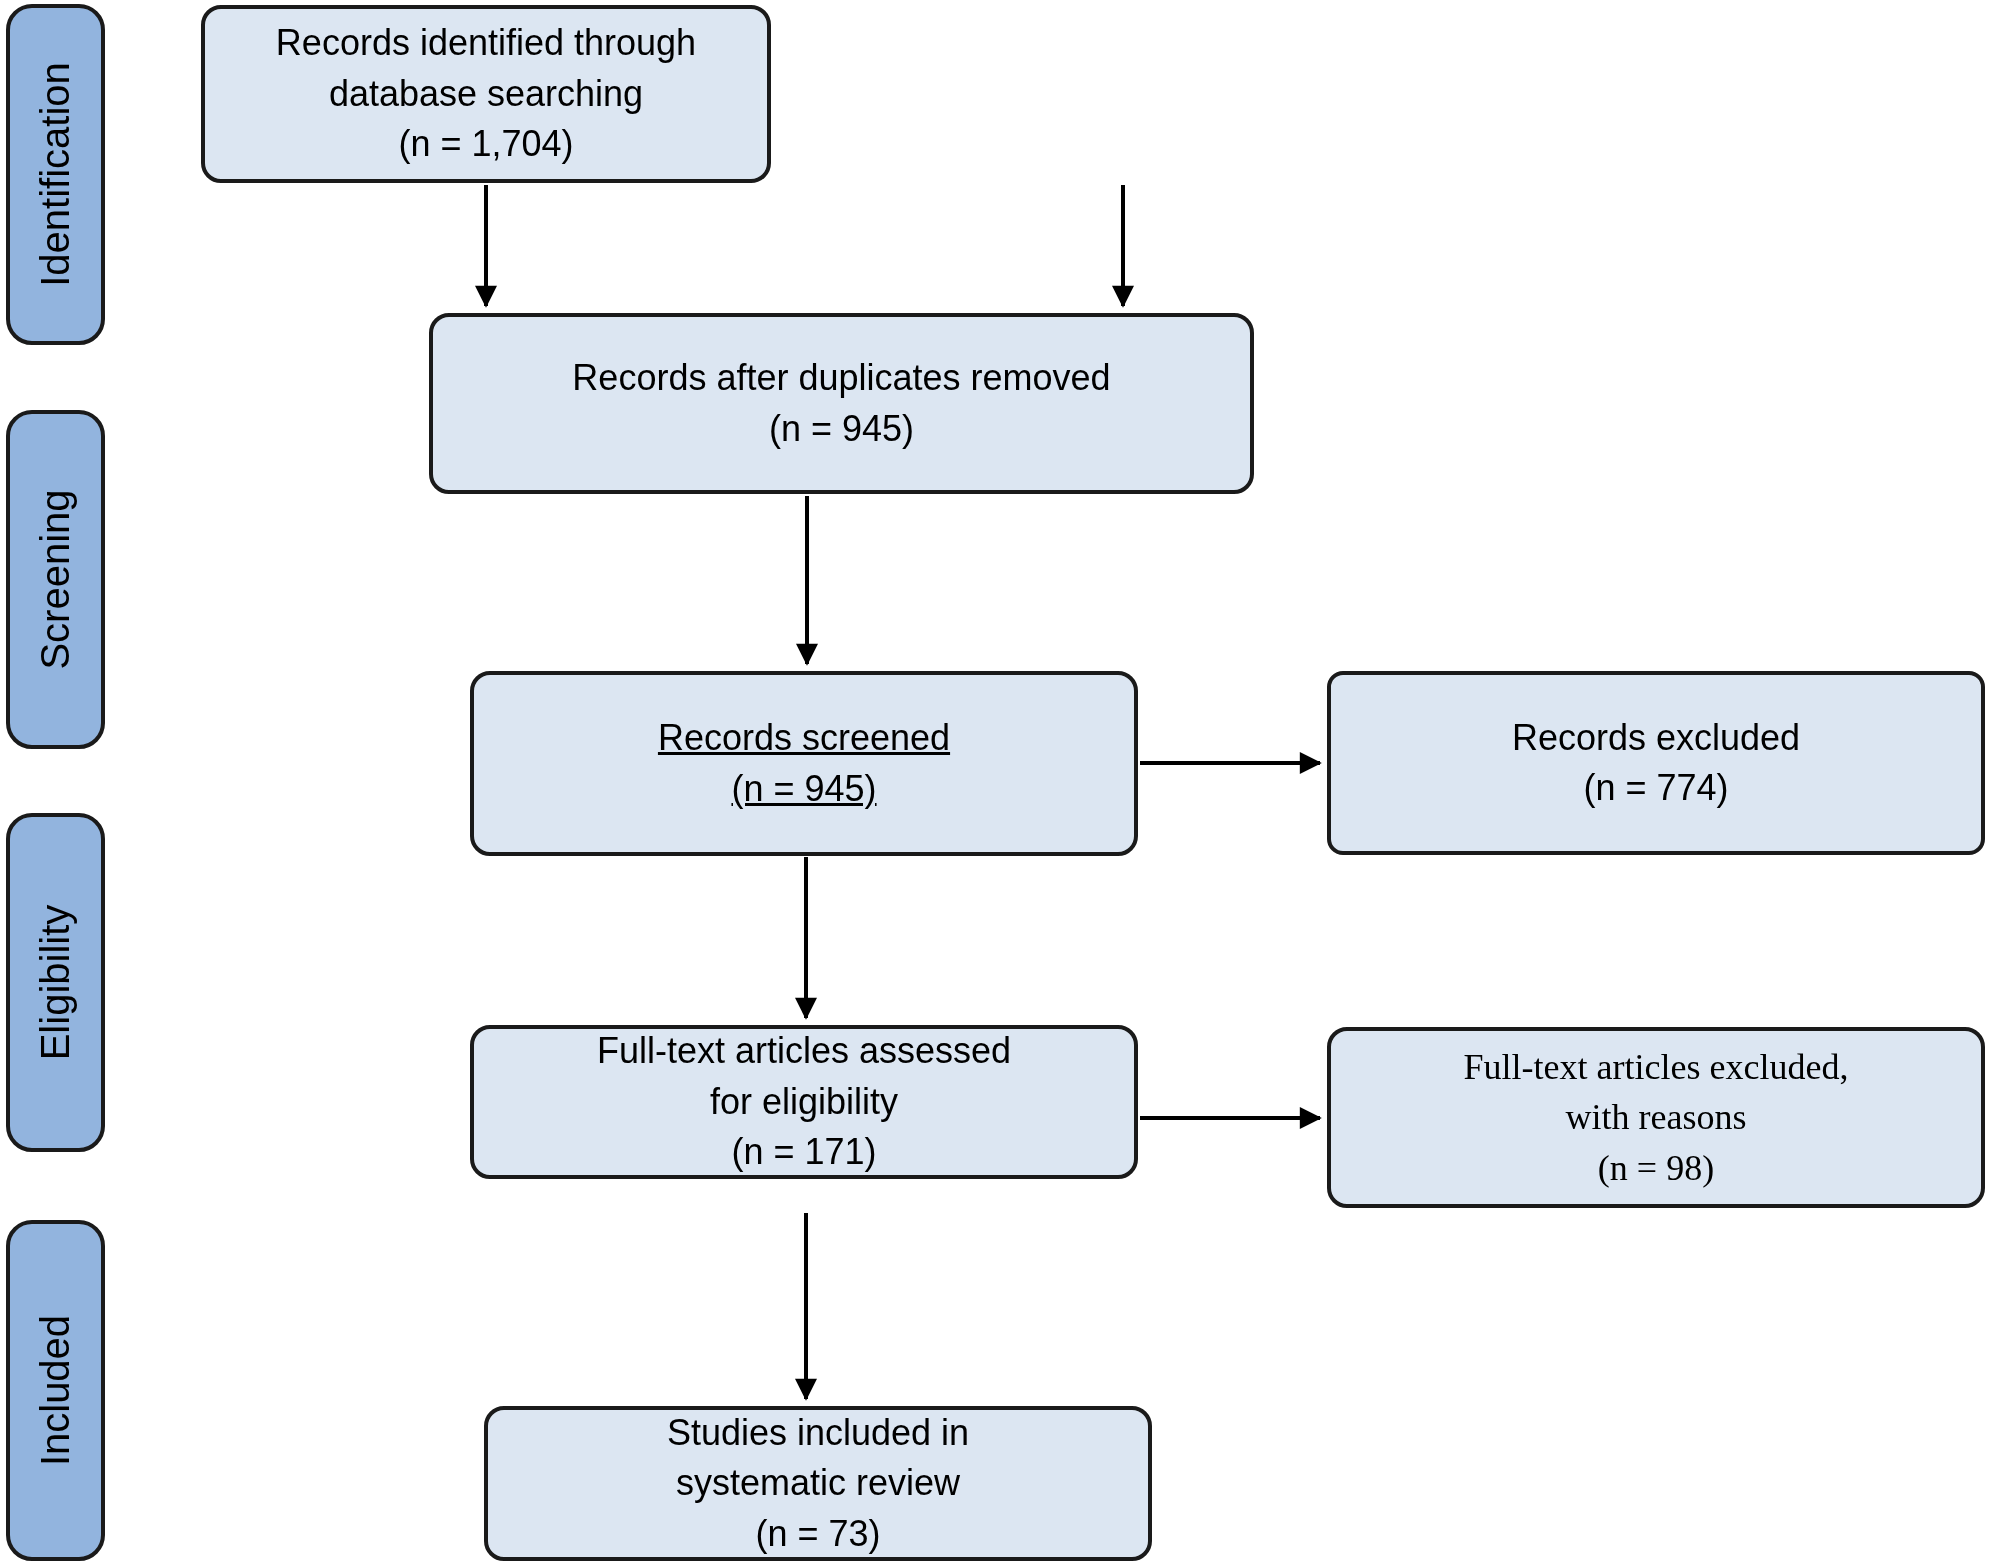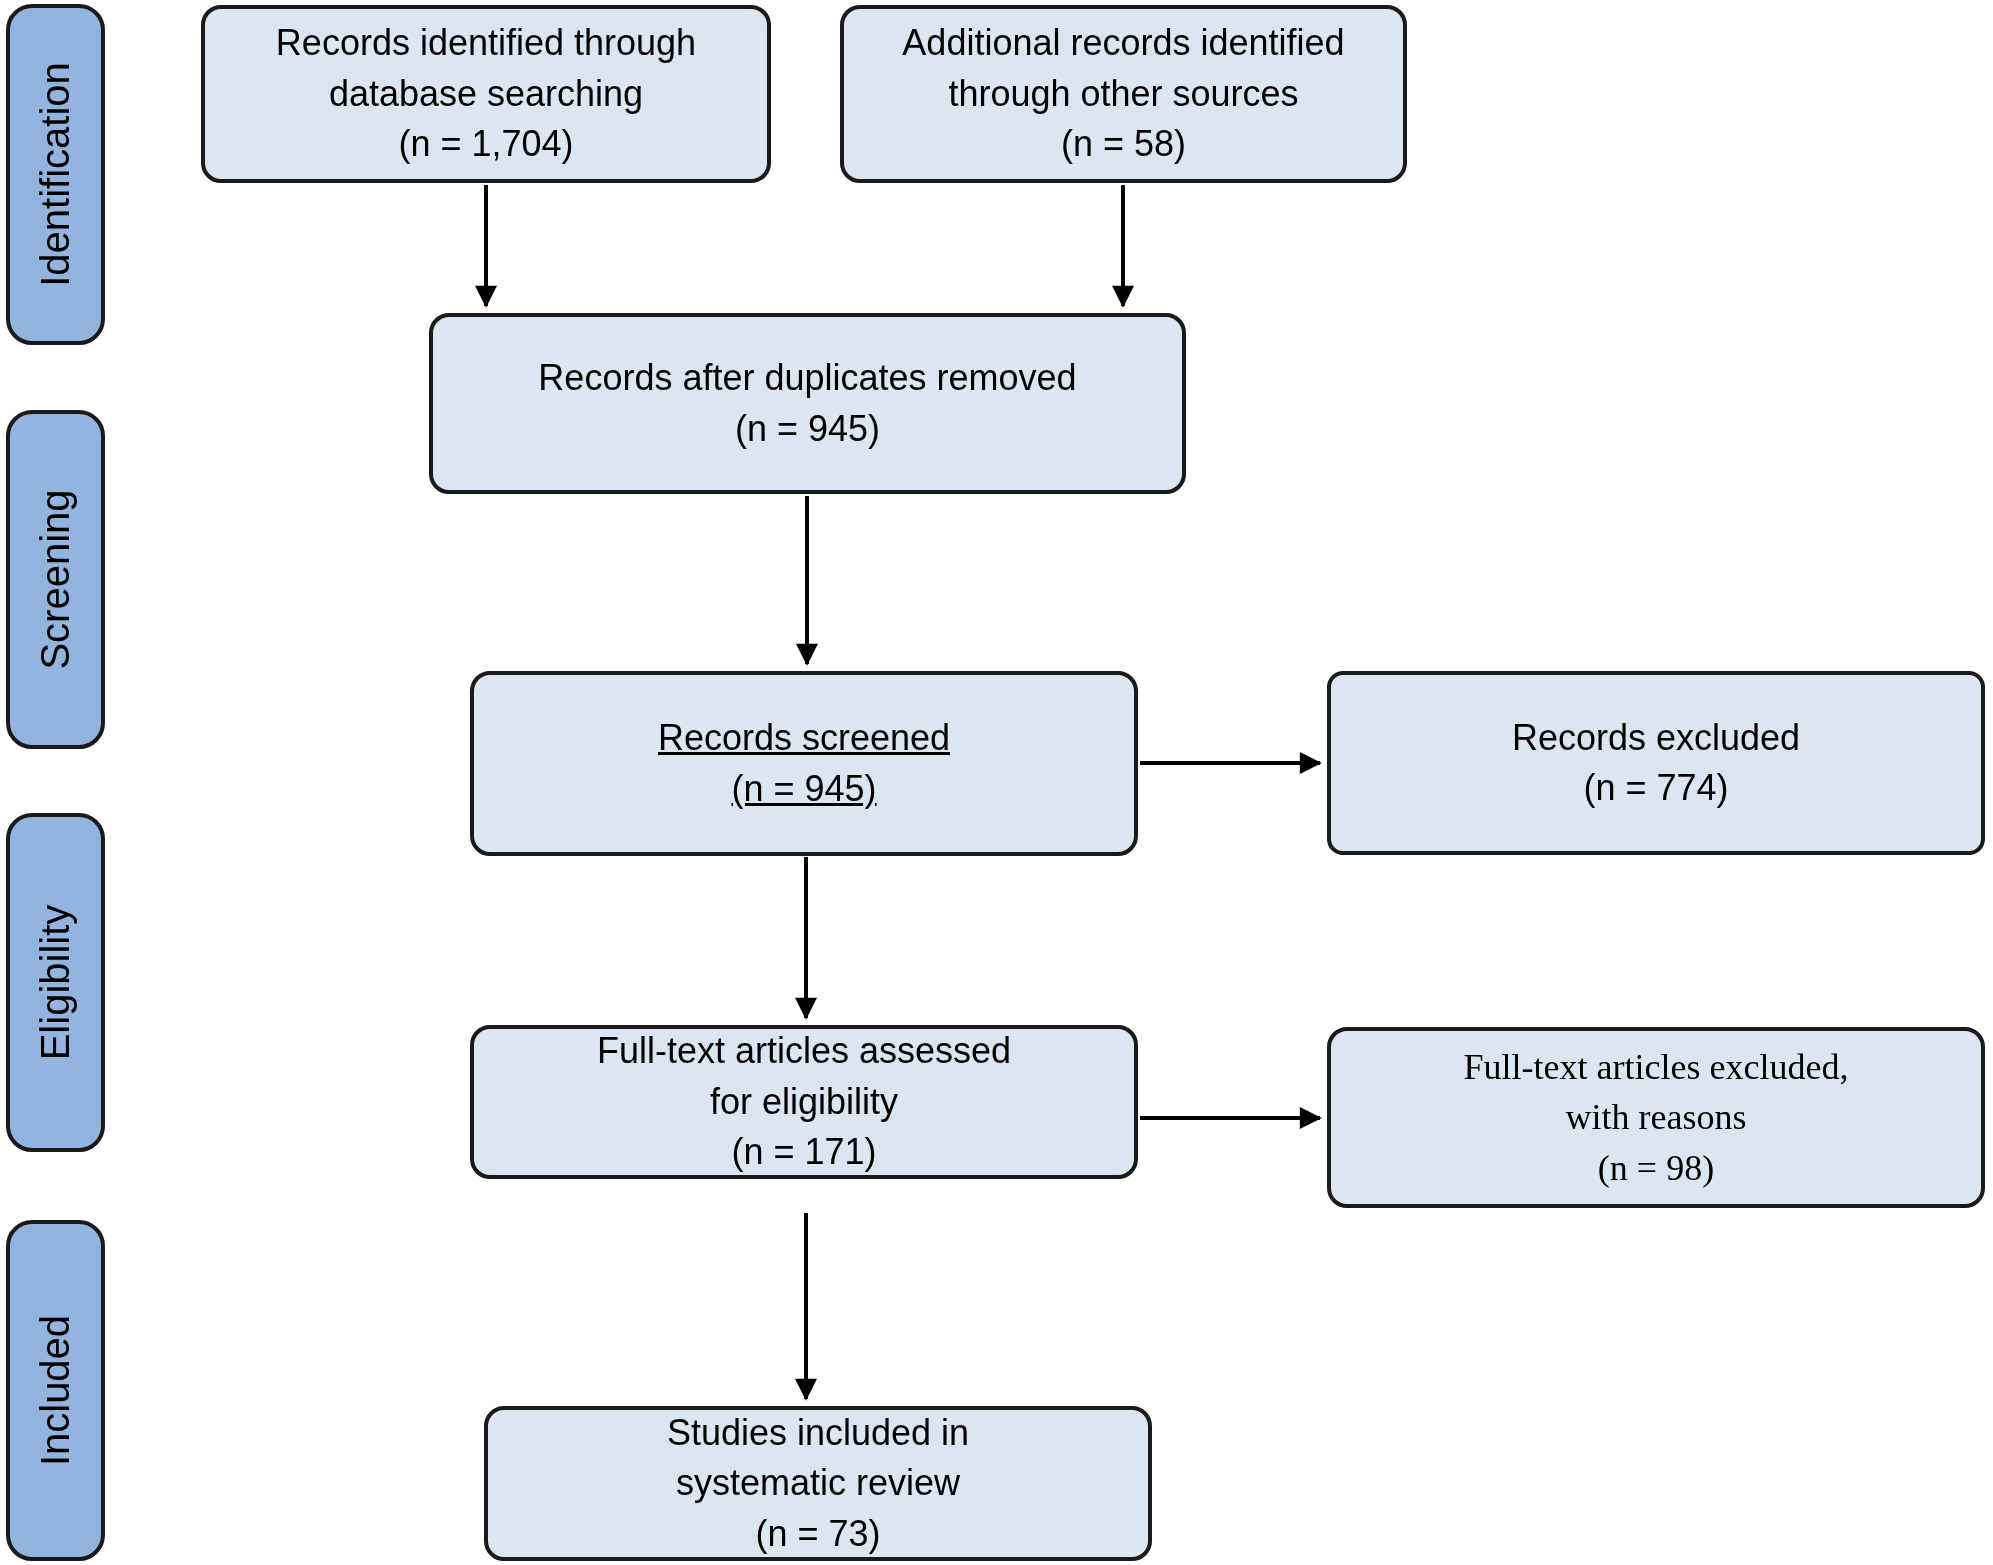--- a/index.html
+++ b/index.html
@@ -72,26 +72,21 @@
   </div>
   <div class="stage" style="top:1220px; height:341px;">
     <span class="stage-label">Included</span>
   </div>
 
   <div class="flow-box" style="left:201px; top:5px; width:570px; height:178px;">
     <span class="box-text">Records identified through
 database searching
 (n = 1,704)</span>
   </div>
-  <div class="flow-box" style="left:840px; top:5px; width:567px; height:178px;">
-    <span class="box-text">Additional records identified
-through other sources
-(n = 58)</span>
-  </div>
-  <div class="flow-box" style="left:429px; top:313px; width:757px; height:181px;">
+  <div class="flow-box" style="left:429px; top:313px; width:825px; height:181px;">
     <span class="box-text">Records after duplicates removed
 (n = 945)</span>
   </div>
   <div class="flow-box" style="left:470px; top:671px; width:668px; height:185px;text-decoration:underline;">
     <span class="box-text">Records screened
 (n = 945)</span>
   </div>
   <div class="flow-box" style="left:1327px; top:671px; width:658px; height:184px;border-radius:16px;">
     <span class="box-text">Records excluded
 (n = 774)</span>

